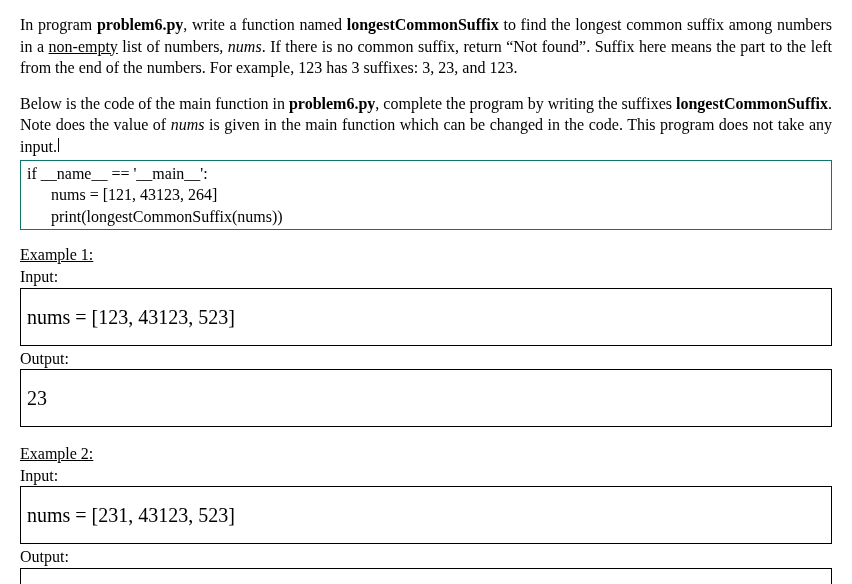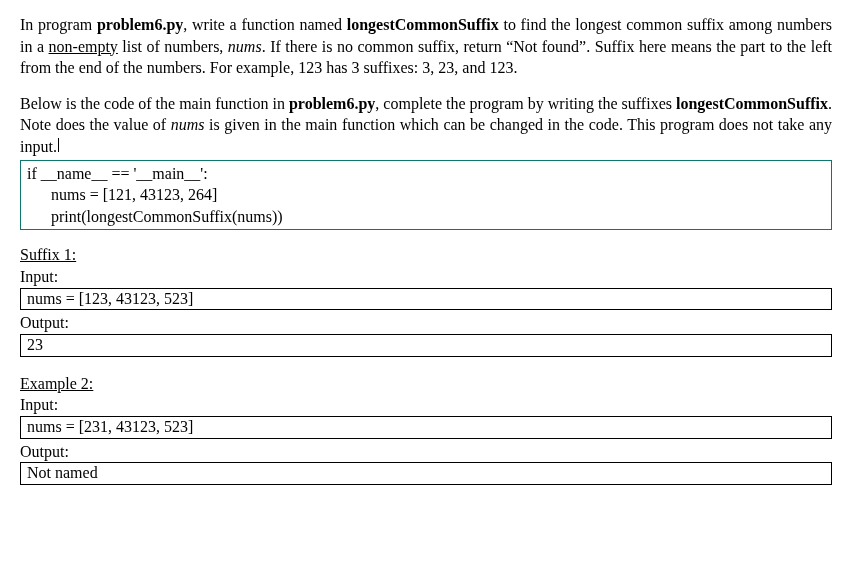--- a/index.html
+++ b/index.html
@@ -32,23 +32,23 @@
       margin: 2px 0 14px 0;
       font-family: "Times New Roman", Times, serif;
       font-size: 16px;
       line-height: 1.35;
     }
     .code-box .indent {
       padding-left: 24px;
     }
     .example-box {
       border: 1px solid #000;
-      padding: 0px 6px;
+      padding: 15px 6px;
       margin: 0 0 2px 0;
-      font-size: 16px;
+      font-size: 20px;
       line-height: 1.3;
     }
     .section-label {
       margin: 0;
     }
     .cursor::after {
       content: "";
       display: inline-block;
       width: 1px;
       height: 14px;
@@ -71,21 +71,21 @@
   <span>Below is the code of the main function in </span><span class="bold">problem6.py</span><span>, complete the program by writing the suffixes </span><span class="bold">longestCommonSuffix</span><span>. Note does the value of </span><span class="italic">nums</span><span class="cursor"> is given in the main function which can be changed in the code. This program does not take any input.</span>
 </p>
 
 <div class="code-box">
   <div>if __name__ == '__main__':</div>
   <div class="indent">nums = [121, 43123, 264]</div>
   <div class="indent">print(longestCommonSuffix(nums))</div>
 </div>
 
 <div>
-  <div class="section-label underline">Suffix 1:</div>
+  <div class="section-label underline">Example 1:</div>
   <div class="section-label">Input:</div>
   <div class="example-box">nums = [123, 43123, 523]</div>
   <div class="section-label">Output:</div>
   <div class="example-box">23</div>
 </div>
 
 <div class="gap"></div>
 
 <div>
   <div class="section-label underline">Example 2:</div>

